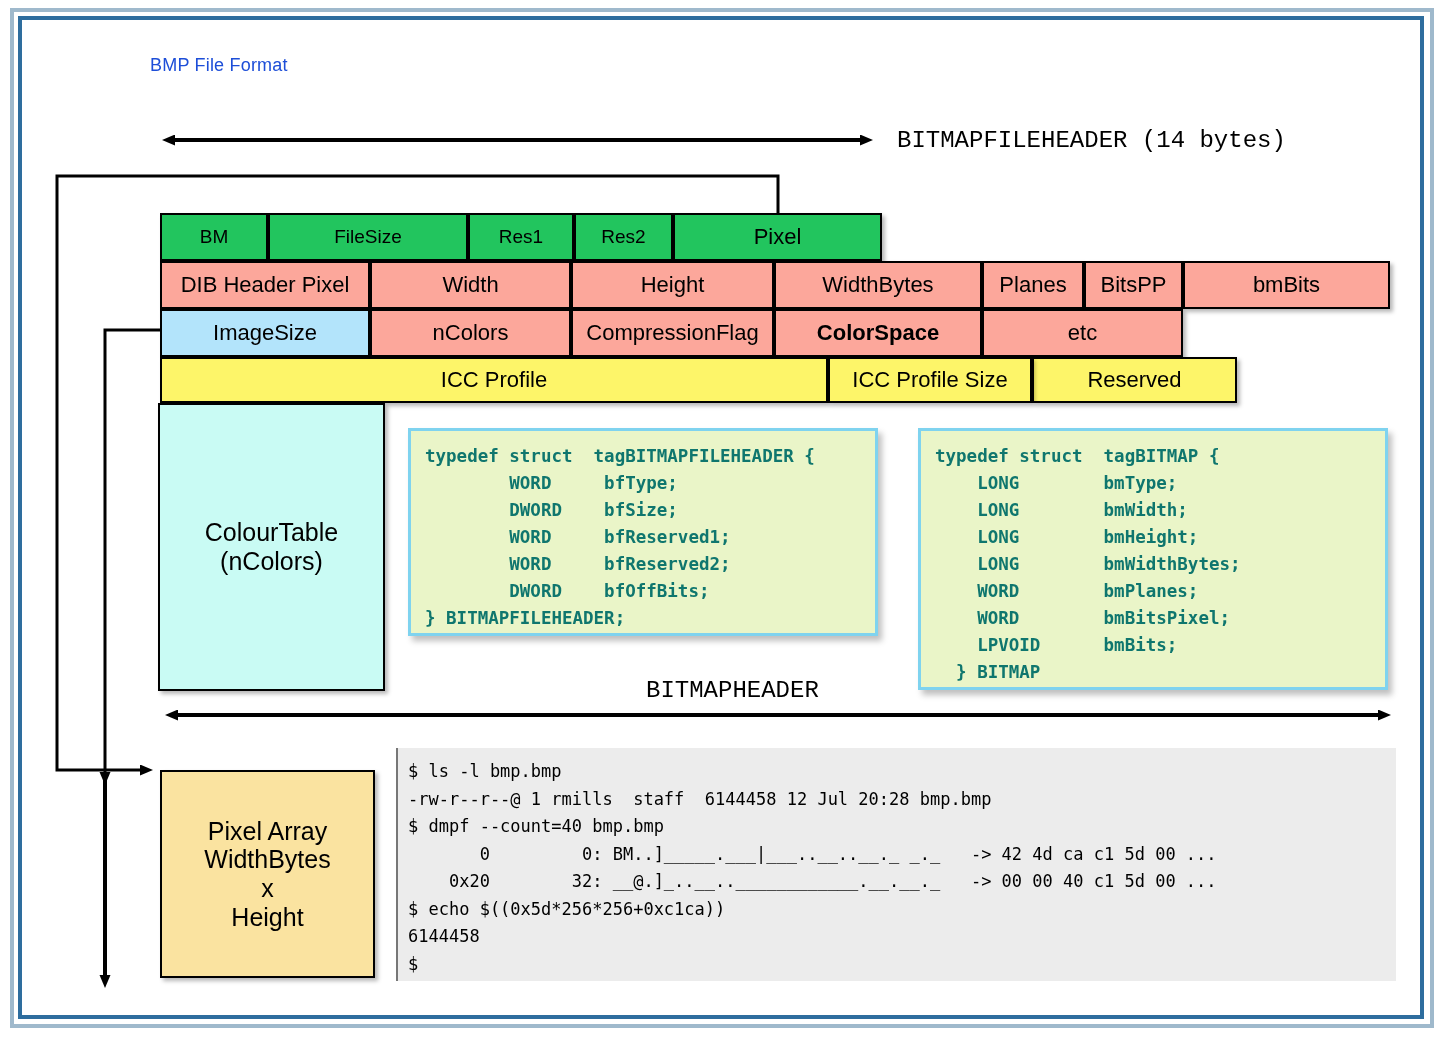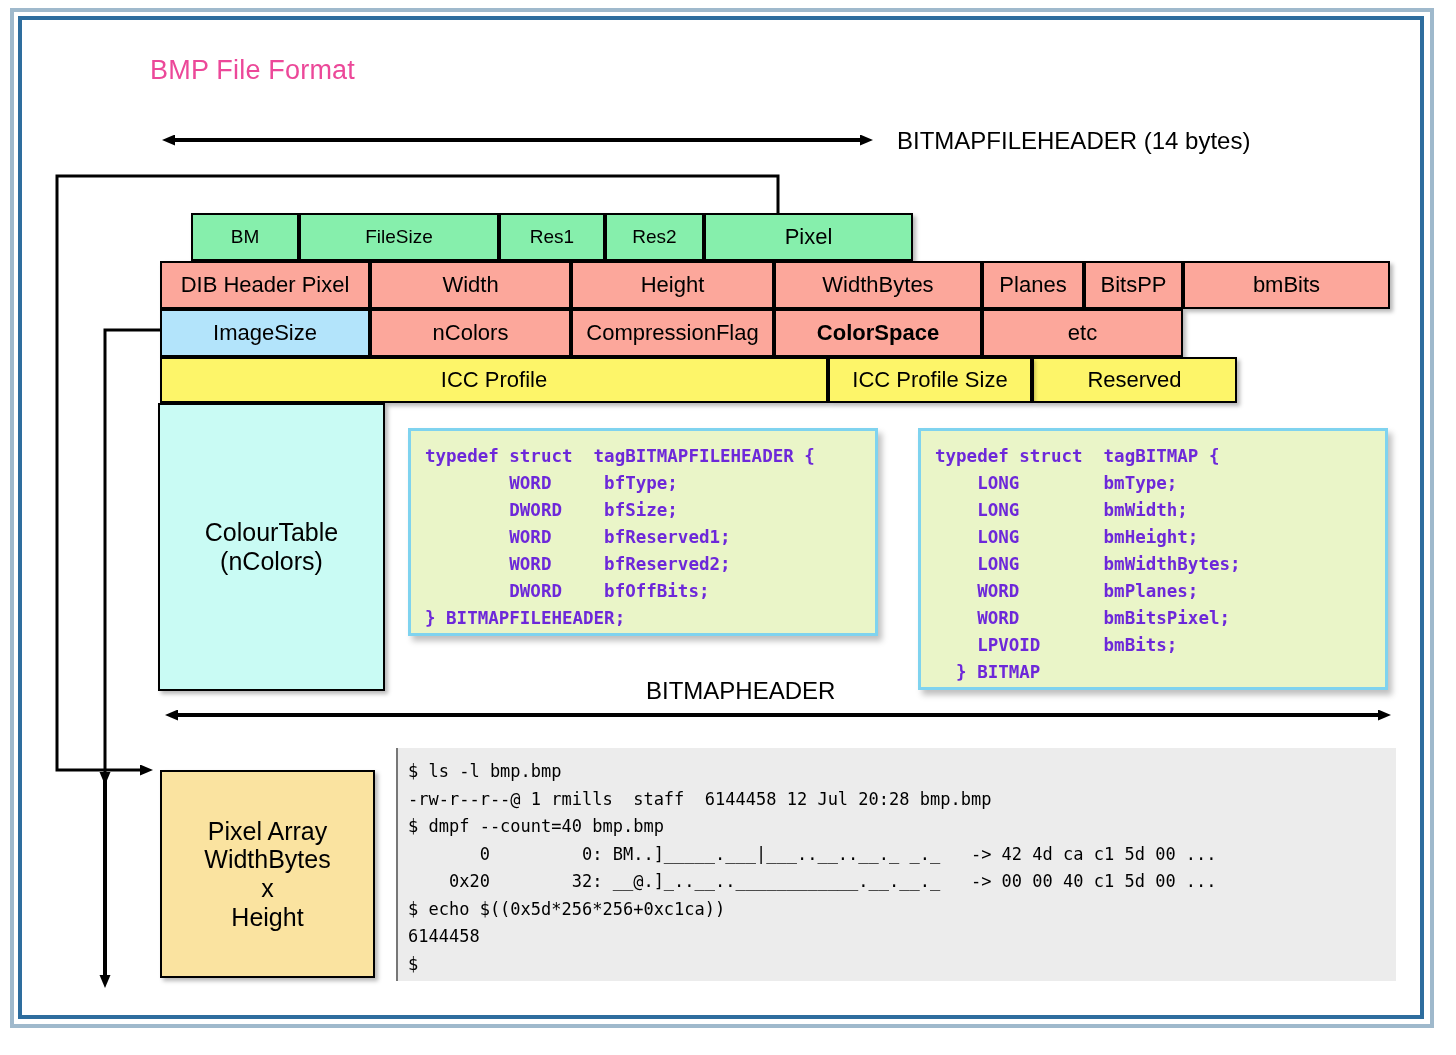--- a/index.html
+++ b/index.html
@@ -6,52 +6,52 @@
   html,body{margin:0;padding:0;background:#ffffff;}
   body{font-family:"Liberation Sans",sans-serif;}
   #page{position:relative;width:1456px;height:1055px;background:#ffffff;overflow:hidden;}
 
   
   .frame-outer{position:absolute;left:10px;top:8px;width:1424px;height:1020px;
       border:4px solid #9fb9cc;box-sizing:border-box;background:#fff;}
   .frame-inner{position:absolute;left:18px;top:16px;width:1406px;height:1003px;
       border:4px solid #2e6d9e;box-sizing:border-box;background:#fff;}
 
-  .title{position:absolute;left:150px;top:55px;font-size:27px;color:#ec4899;letter-spacing:.2px;}
+  .title{position:absolute;left:150px;top:55px;font-size:18px;color:#1d4ed8;letter-spacing:.2px;}
 
   
   .cell{position:absolute;box-sizing:border-box;border:2px solid #000;
         display:flex;align-items:center;justify-content:center;
         font-size:19px;color:#000;text-align:center;line-height:1.15;
         box-shadow:3px 3px 4px rgba(0,0,0,.28);}
-  .green{background:#86efac;margin-left:31px;}
+  .green{background:#22c55e;}
   .pink{background:#fca79b;}
   .blue{background:#b3e4fb;}
   .yellow{background:#fdf569;}
   .cyan{background:#c9fbf4;}
   .tan{background:#fae3a0;}
 
   .cell.big{font-size:22px;}
   .cell.xl{font-size:25px;}
 
   
   .code{position:absolute;box-sizing:border-box;background:#eaf5c8;
         border:3px solid #7fd3ef;box-shadow:4px 5px 6px rgba(0,0,0,.25);
         font-family:"DejaVu Sans Mono","Liberation Mono",monospace;
-        font-size:17.5px;color:#6d28d9;line-height:1.54;
+        font-size:17.5px;color:#0f766e;line-height:1.54;
         padding:12px 14px;white-space:pre;font-weight:bold;}
 
   
   .term{position:absolute;box-sizing:border-box;background:#ececec;
         border-left:2px solid #777;
         font-family:"DejaVu Sans Mono","Liberation Mono",monospace;
         font-size:17px;color:#000;line-height:1.62;
         padding:10px 10px;white-space:pre;}
 
-  .lbl{position:absolute;font-size:24px;color:#000;white-space:nowrap;}
+  .lbl{position:absolute;font-size:24px;color:#000;white-space:nowrap;font-family:Liberation Mono, monospace;}
 
   svg.overlay{position:absolute;left:0;top:0;width:1456px;height:1055px;
               pointer-events:none;overflow:visible;}
 </style>
 </head>
 <body>
 
 <div id="page">
 
   <div class="frame-outer"></div>

